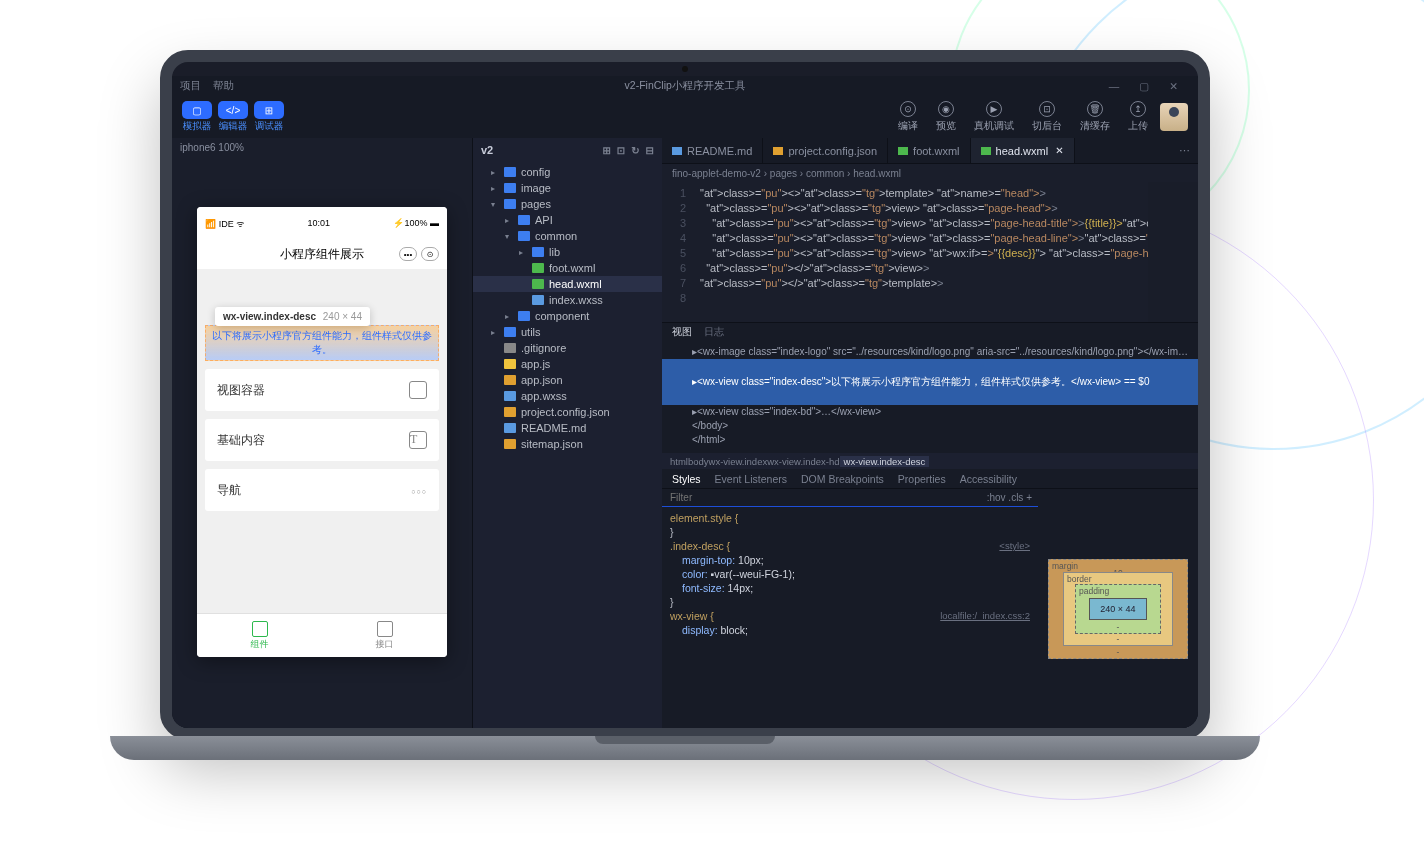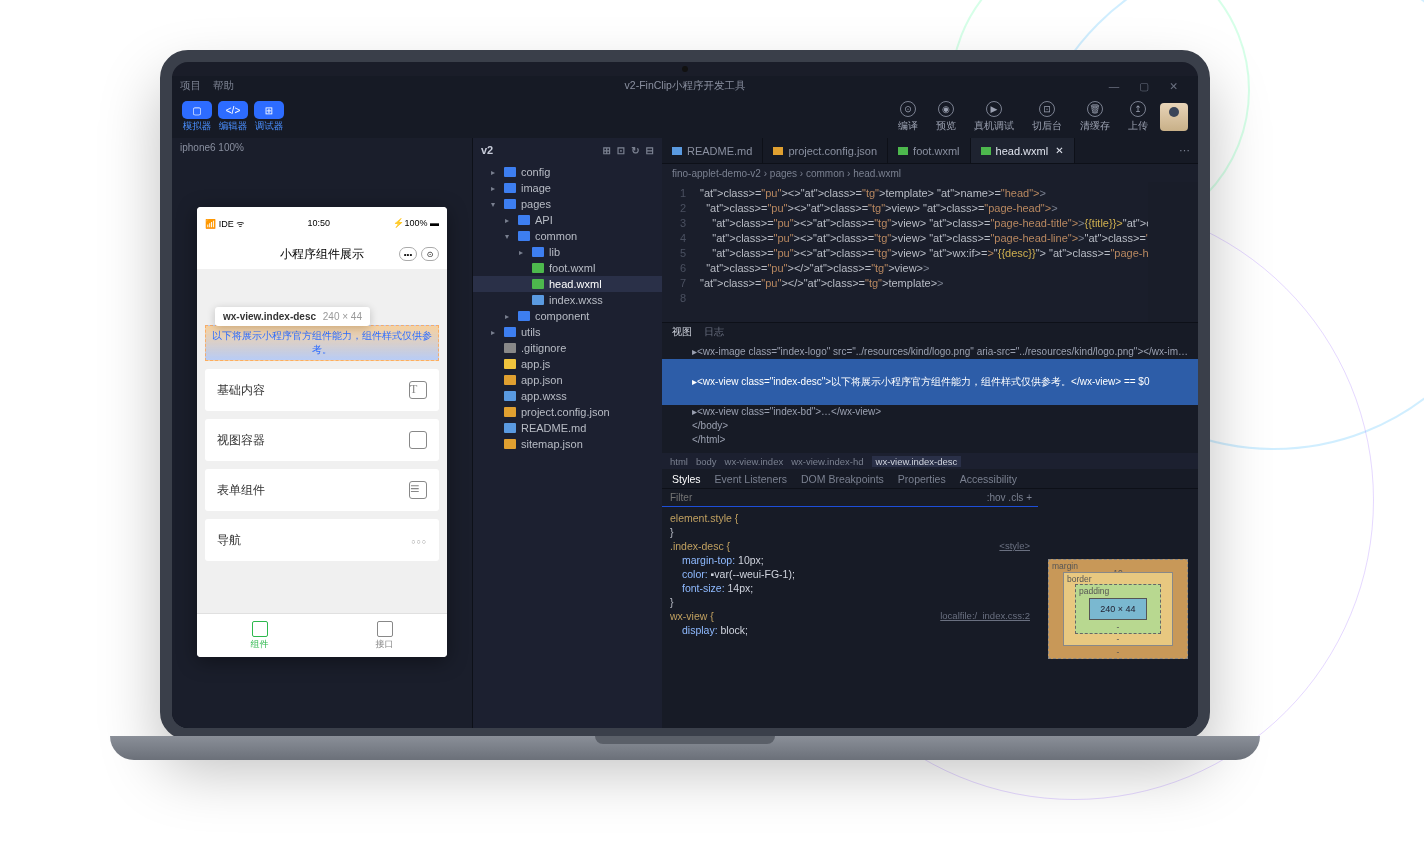--- a/index.html
+++ b/index.html
@@ -98,21 +98,21 @@
 .pu { color:#7a8090; }
 .br { color:#d0b050; }
 
 
 .devtools { flex:1; background:#171b26; border-top:1px solid #0d1018; display:flex; flex-direction:column; min-height:0; font-family:Consolas,monospace; }
 .dt-toptabs { height:18px; display:flex; align-items:center; gap:12px; padding:0 10px; font-size:10px; color:#6a7080; }
 .dt-toptabs .on { color:#d0d4de; }
 .dt-dom { flex:0 0 auto; padding:4px 10px 6px 30px; font-size:10px; line-height:14px; color:#9aa0b0; }
 .dt-dom .row { white-space:nowrap; overflow:hidden; text-overflow:ellipsis; }
 .dt-dom .hl { background:#2d5da8; color:#fff; padding:16px 2px; display:block; margin:0 -10px 0 -30px; padding-left:30px; }
-.dt-crumbs { height:16px; background:#1c2030; display:flex; align-items:center; padding:0 8px; font-size:9.5px; color:#7a8090; gap:8px; }
+.dt-crumbs { height:16px; background:#1c2030; display:flex; align-items:center; padding:0 8px; font-size:9.5px; color:#7a8090; }
 .dt-crumbs .on { background:#2a3048; color:#d0d4de; padding:0 4px; }
 .dt-subtabs { height:20px; display:flex; align-items:center; gap:14px; padding:0 10px; font-size:10.5px; color:#7a8090; border-bottom:1px solid #0d1018; }
 .dt-subtabs .on { color:#fff; }
 .dt-bottom { flex:1; display:flex; min-height:0; }
 .styles-col { flex:1; display:flex; flex-direction:column; min-width:0; }
 .filter-row { height:18px; display:flex; align-items:center; border-bottom:1px solid #1d4ed8; font-size:10px; }
 .filter-row input { flex:1; background:none; border:none; color:#7a8090; padding:0 8px; font-size:10px; outline:none; }
 .filter-row .hov { color:#7a8090; padding:0 6px; }
 .css-rules { flex:1; padding:4px 8px; font-size:10.5px; line-height:14px; overflow:hidden; }
 .css-sel { color:#c0a060; }
@@ -196,47 +196,43 @@
         <div class="avatar"></div>
       </div>
 
       <div class="main">
 
         <div class="sim-panel">
           <div class="sim-info">iphone6 100%</div>
           <div class="phone">
             <div class="phone-status">
               <span>📶 IDE ᯤ</span>
-              <span>10:50</span>
+              <span>10:01</span>
               <span>⚡100% ▬</span>
             </div>
             <div class="phone-title">
               <span>小程序组件展示</span>
               <div class="dots">
                 <div class="b">•••</div>
                 <div class="b">⊙</div>
               </div>
             </div>
             <div class="phone-body">
               <div class="tooltip">
                 <b>wx-view.index-desc</b>
                 <span class="dim">240 × 44</span>
               </div>
               <div class="highlight-box">以下将展示小程序官方组件能力，组件样式仅供参考。</div>
               <div class="list-item">
+                  <span>视图容器</span>
+                  <span class="ic"></span>
+                </div>
+              <div class="list-item">
                   <span>基础内容</span>
                   <span class="ic t"></span>
-                </div>
-              <div class="list-item">
-                  <span>视图容器</span>
-                  <span class="ic"></span>
-                </div>
-              <div class="list-item">
-                  <span>表单组件</span>
-                  <span class="ic lines"></span>
                 </div>
               <div class="list-item">
                   <span>导航</span>
                   <span class="dots3"></span>
                 </div>
             </div>
             <div class="phone-tabbar">
               <div class="phone-tab active">
                   <div class="ti"></div>
                   <span>组件</span>

